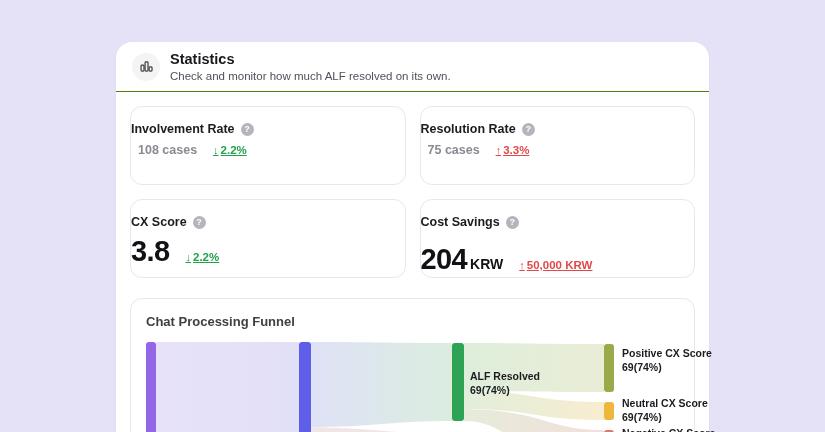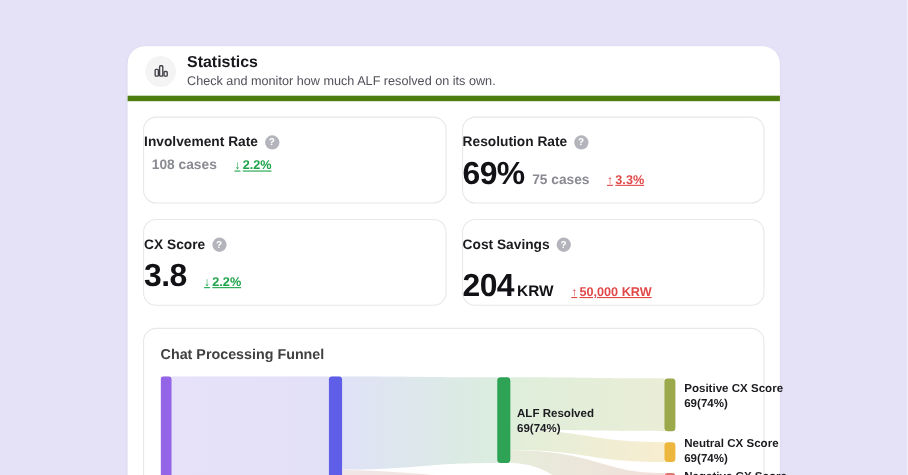--- a/index.html
+++ b/index.html
@@ -9,21 +9,21 @@
     -webkit-font-smoothing:antialiased;
   }
   .panel{
     position:absolute;left:116px;top:42px;width:593px;height:520px;
     background:#ffffff;border-radius:16px;box-shadow:0 1px 3px rgba(23,23,28,.05);
     box-sizing:border-box;
   }
   .panel-header{
     display:flex;align-items:center;gap:10px;
     height:50px;padding:0 16px;box-sizing:border-box;
-    border-bottom:5px solid #4d7c0f;
+    border-bottom:1px solid #4d7c0f;
   }
   .icon-circle{
     width:28px;height:28px;border-radius:50%;background:#F4F4F5;
     display:flex;align-items:center;justify-content:center;flex:0 0 auto;
   }
   .h-text{display:flex;flex-direction:column;justify-content:center;}
   .h-title{font-size:14.5px;font-weight:700;color:#17171C;line-height:17px;}
   .h-sub{font-size:11.5px;color:#51515A;line-height:14px;margin-top:1px;}
   .content{padding:14px;}
   .grid{display:grid;grid-template-columns:1fr 1fr;gap:14px;}
@@ -91,21 +91,20 @@
           <span class="delta" style="color: rgb(30, 163, 74);"><span class="arrow">↓</span><span>2.2%</span></span>
         </div>
       </div>
 
       <div class="card">
         <div class="card-top">
           <span class="card-title">Resolution Rate</span>
           <span class="help">?</span>
         </div>
         <div class="val-row">
-          <span class="val">69%</span>
 
           <span class="sub">75 cases</span>
           <span class="delta" style="color: rgb(225, 72, 72);"><span class="arrow">↑</span><span>3.3%</span></span>
         </div>
       </div>
 
       <div class="card">
         <div class="card-top">
           <span class="card-title">CX Score</span>
           <span class="help">?</span>

